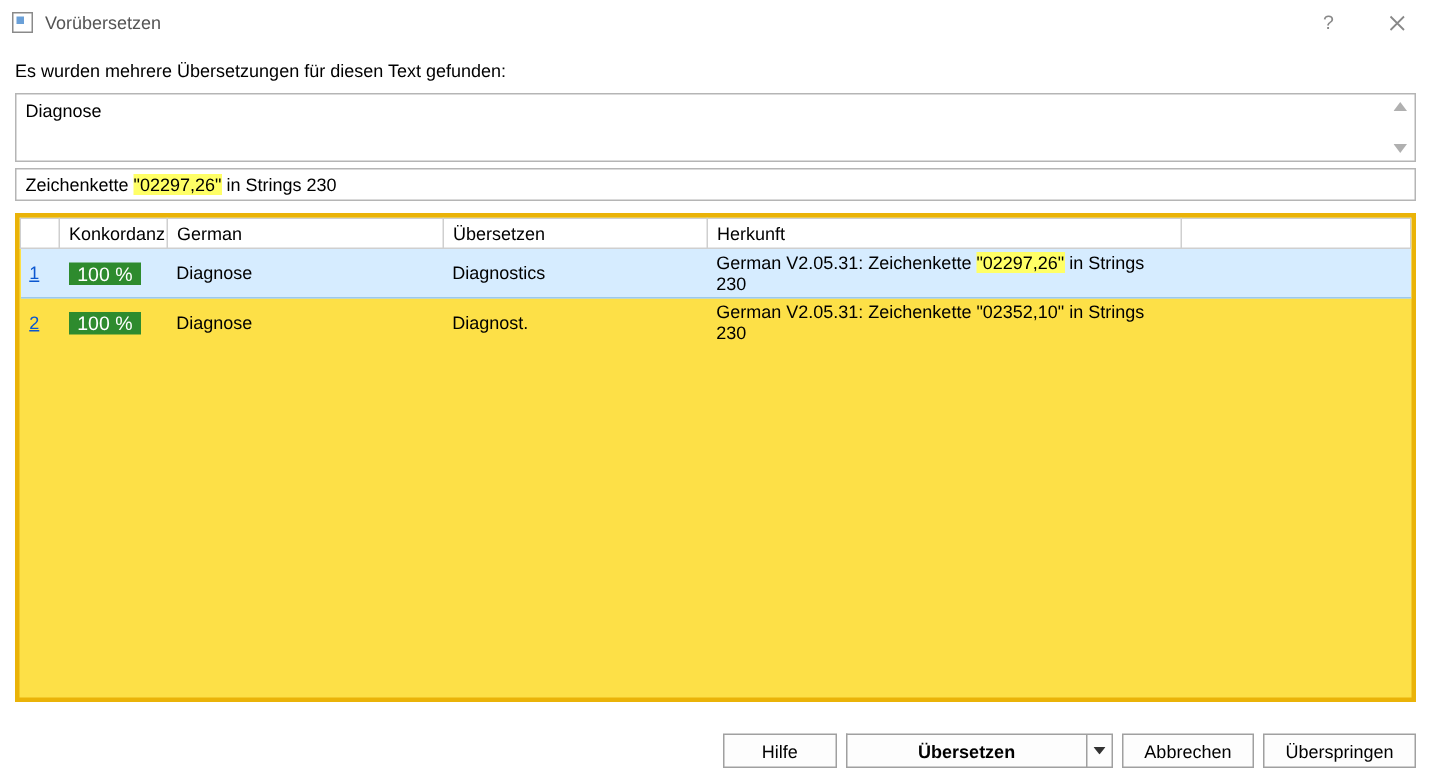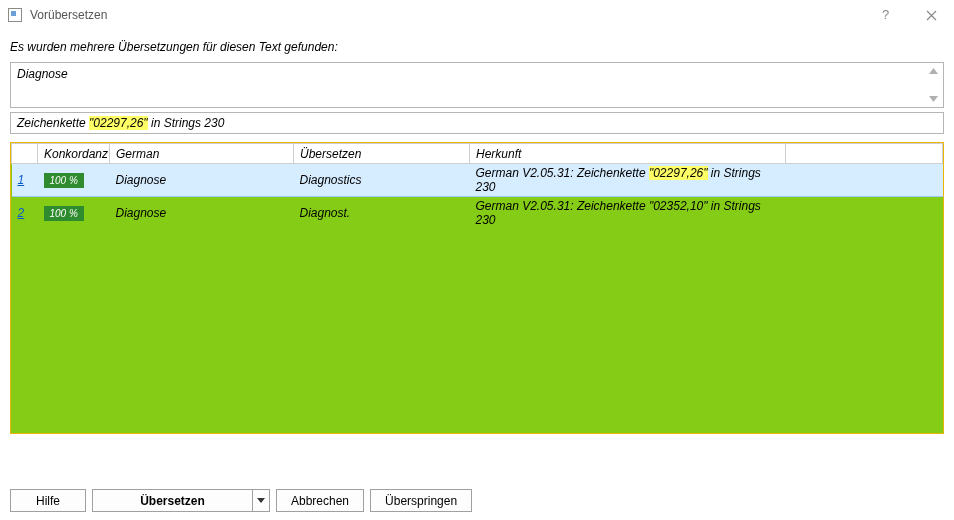--- a/index.html
+++ b/index.html
@@ -42,21 +42,20 @@
   .titlebar .winbtn {
     width: 45px; height: 30px;
     display: flex; align-items: center; justify-content: center;
     color: #888;
   }
   .titlebar .winbtn svg { display:block; }
 
   
   .content {
     padding: 6px 10px 0 10px;
-    font-style: italic;
   }
   .intro {
     margin: 4px 0 8px 0;
   }
 
   .source-box {
     border: 1px solid #b5b5b5;
     position: relative;
     height: 46px;
     padding: 4px 20px 4px 6px;
@@ -78,24 +77,24 @@
   .context-bar {
     border: 1px solid #b5b5b5;
     padding: 3px 6px;
     margin-bottom: 8px;
     background: #fff;
   }
   .hl { background: #ffff66; }
 
   
   .grid-wrap {
-    border: 1px solid #eab308;
-    height: 292px;
+    border: 3px solid #eab308;
+    height: 326px;
     overflow: hidden;
-    background: #84cc16;
+    background: #fde047;
   }
   table.grid {
     border-collapse: collapse;
     width: 100%;
     table-layout: fixed;
   }
   .grid th {
     text-align: left;
     font-weight: normal;
     background: #fff;
@@ -121,28 +120,29 @@
   tr.row-sel td { border-top: 1px solid #9cc9ef; border-bottom: 1px solid #9cc9ef; }
 
   .num-link { color: #0b57d0; text-decoration: underline; cursor: pointer; }
   .match-badge {
     display: inline-block;
     background: #2e8b2e;
     color: #fff;
     padding: 0 6px;
     line-height: 15px;
     height: 15px;
-    font-size: 10px;
+    font-size: 13px;
   }
 
   
   .button-row {
     position: absolute;
     left: 0; right: 0; bottom: 8px;
     display: flex;
+    justify-content: flex-end;
     gap: 6px;
     padding: 0 10px;
     align-items: center;
   }
   .btn {
     height: 23px;
     min-width: 76px;
     padding: 0 14px;
     border: 1px solid #a0a0a0;
     background: #fdfdfd;

